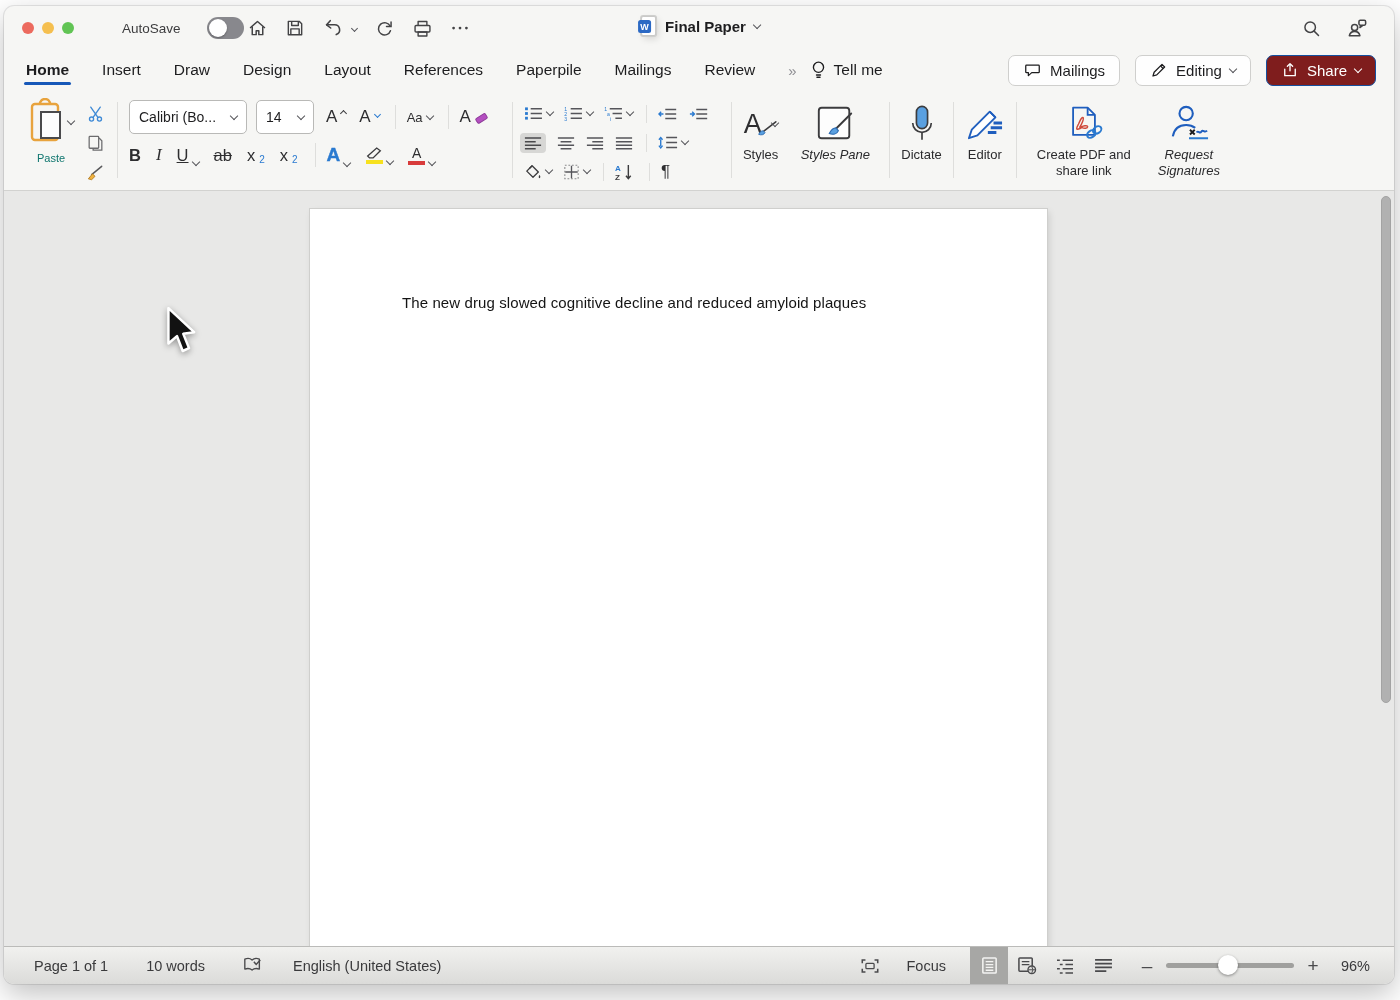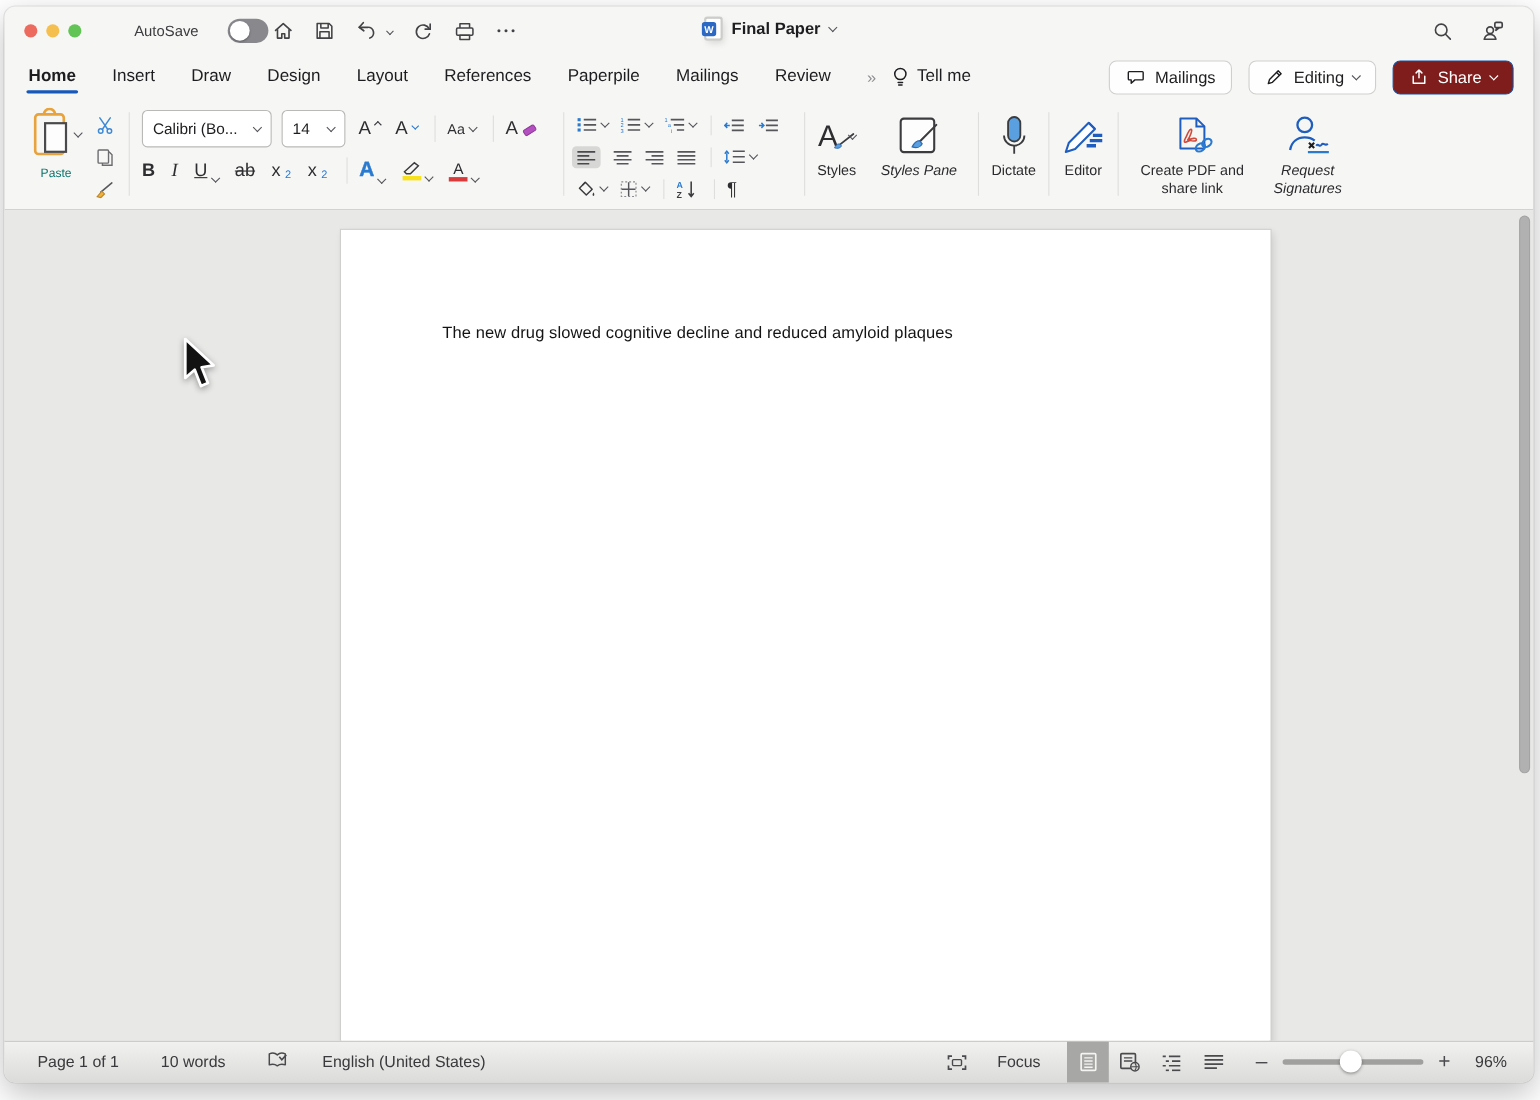--- a/index.html
+++ b/index.html
@@ -77,21 +77,21 @@
   .pilcrow { font-size:17px; color:#2e2e30; }
 
   .bigbtn { display:flex; flex-direction:column; align-items:center; padding-top:7px; font-size:13px; color:#2b2b2d; text-align:center; line-height:1.2; }
   .bigicon { height:46px; display:flex; align-items:center; justify-content:center; gap:4px; }
   .wrapped { width:112px; }
   .wrapped2 { width:86px;font-style:italic; }
   .stylesA { font-size:27px; color:#2e2e30; position:relative; }
 
   
   .docarea { position:relative; height:755px; background:#e8e8e7; overflow:hidden; }
-  .page { position:absolute; left:306px; top:18px; width:845px; height:790px; background:#fff; box-shadow:0 0 0 1px #cfcfcd, 2px 3px 7px rgba(0,0,0,.13); }
+  .page { position:absolute; left:306px; top:18px; width:737px; height:790px; background:#fff; box-shadow:0 0 0 1px #cfcfcd, 2px 3px 7px rgba(0,0,0,.13); }
   .bodytext { position:absolute; left:92px; top:85px; font-size:15px; color:#141414; letter-spacing:.1px; }
   .cursor { position:absolute; left:160px; top:116px; filter:drop-shadow(0 2px 3px rgba(0,0,0,.35)); }
   .scrollbar { position:absolute; right:3px; top:5px; width:10px; height:507px; background:#b1b1b1; border-radius:6px; border:1px solid #a3a3a3; }
 
   
   .statusbar { height:38px; border-top:1px solid #bbbbb9; background:linear-gradient(#f1f1ef,#dbdbd9); display:flex; align-items:center; padding:0 0 0 30px; font-size:14.5px; color:#3a3a3c; }
   .sb-item { margin-right:38px; }
   .sb-right { margin-left:auto; display:flex; align-items:center; height:100%; }
   .focus { display:flex; align-items:flex-end; gap:27px; margin-right:24px; }
   .viewbtn { width:38px; height:38px; display:flex; align-items:center; justify-content:center; color:#4a4a4c; }

